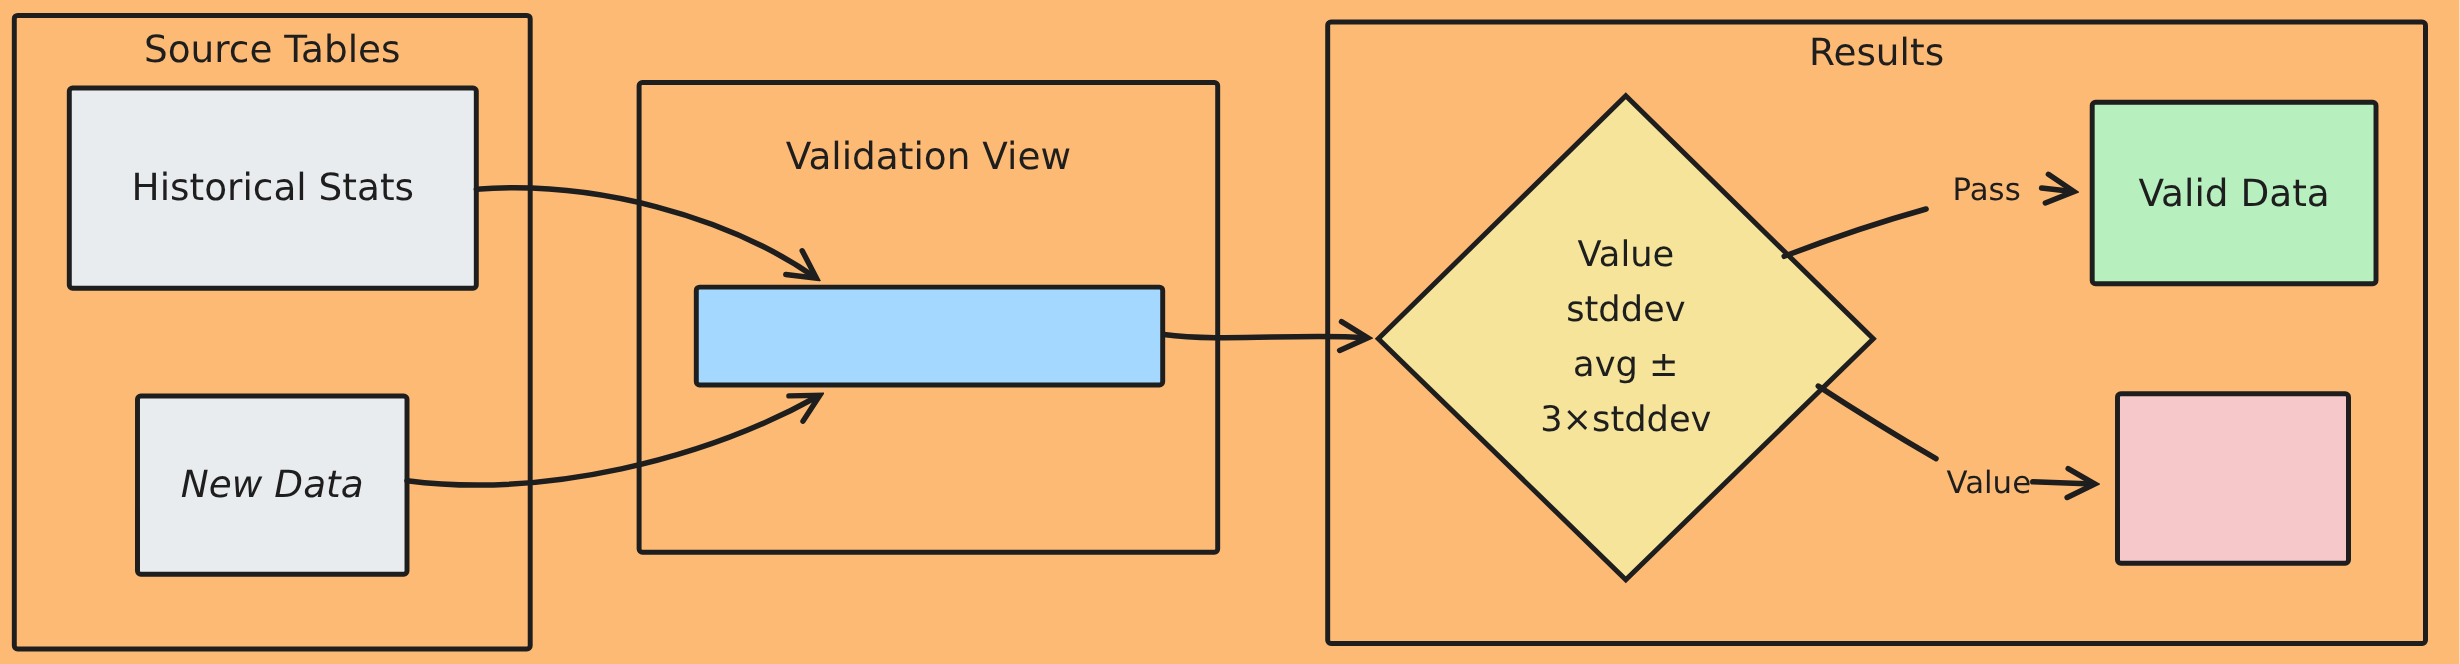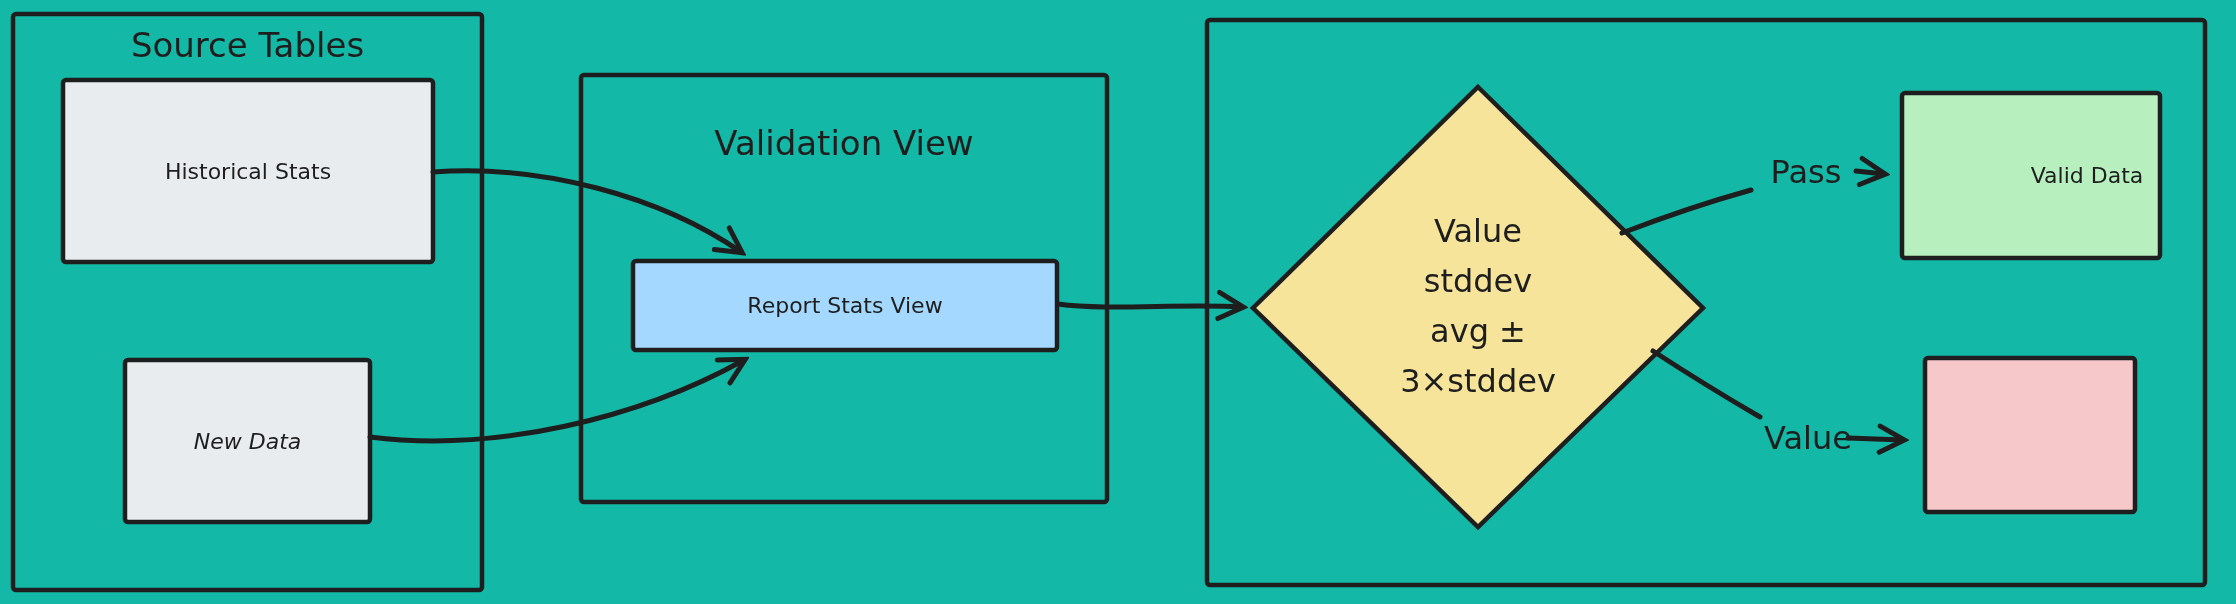--- a/index.html
+++ b/index.html
@@ -4,21 +4,21 @@
 <style>
   html, body {
     margin: 0;
     padding: 0;
     background: #ffffff;
   }
   .canvas {
     position: relative;
     width: 2236px;
     height: 604px;
-    background: #14b8a6;
+    background: #fdba74;
     overflow: hidden;
     font-family: "DejaVu Sans", "Liberation Sans", sans-serif;
     color: #1e1e1e;
   }
   svg.shape-layer {
     position: absolute;
     left: 0;
     top: 0;
     z-index: 1;
   }
@@ -41,22 +41,22 @@
     z-index: 2;
     display: flex;
     align-items: center;
     justify-content: center;
     text-align: center;
     color: #1e1e1e;
     white-space: nowrap;
     pointer-events: none;
   }
   .group-title { font-size: 34px; }
-  .node-label  { font-size: 22px; }
-  .edge-label  { font-size: 32px; text-align: center; }
+  .node-label  { font-size: 34px; }
+  .edge-label  { font-size: 28px; text-align: center; }
   .decision-label {
     flex-direction: column;
     font-size: 32px;
     line-height: 50px;
   }
 </style>
 </head>
 <body>
 
 <div class="canvas">
@@ -83,28 +83,28 @@
     <path class="edge" d="M 370 437 C 495 453, 640 418, 744 360" marker-end="url(#vhead)"></path>
     <path class="edge" d="M 1058 304 C 1110 311, 1180 303, 1242 307" marker-end="url(#vhead)"></path>
     <path class="edge" d="M 1622 233 Q 1690 207 1751 190"></path>
     <path class="edge" d="M 1653 351 Q 1705 385 1760 417"></path>
     <path class="edge" d="M 1856 171 L 1884 174" marker-end="url(#vhead)"></path>
     <path class="edge" d="M 1848 438 L 1903 440" marker-end="url(#vhead)"></path>
   </svg>
 
   <div class="txt group-title" style="left:13px; top:22px; width:469px; height:46px;">Source Tables</div>
   <div class="txt group-title" style="left:581px; top:84px; width:526px; height:46px;margin-top:36px;">Validation View</div>
+  <div class="txt group-title" style="left:1207px; top:25px; width:998px; height:46px;">Results</div>
 
   <div class="txt node-label" style="left:63px; top:80px; width:370px; height:182px;">Historical Stats</div>
   <div class="txt node-label" style="left:125px; top:360px; width:245px; height:162px;font-style:italic;">New Data</div>
-  <div class="txt node-label" style="left:633px; top:261px; width:424px; height:89px;">Report Stats View</div>
   <div class="txt decision-label" style="left:1328px; top:206px; width:300px; height:200px;">
     <div>Value</div>
     <div>stddev</div>
     <div>avg ±</div>
     <div>3×stddev</div>
   </div>
-  <div class="txt node-label" style="left:1958px; top:93px; width:258px; height:165px;">Valid Data</div>
+  <div class="txt node-label" style="left:1902px; top:93px; width:258px; height:165px;">Valid Data</div>
 
   <div class="txt edge-label" style="left:1754px; top:146px; width:104px; height:52px;">Pass</div>
   <div class="txt edge-label" style="left:1756px; top:412px; width:104px; height:52px;">Value</div>
 
 </div>
 
 </body></html>

